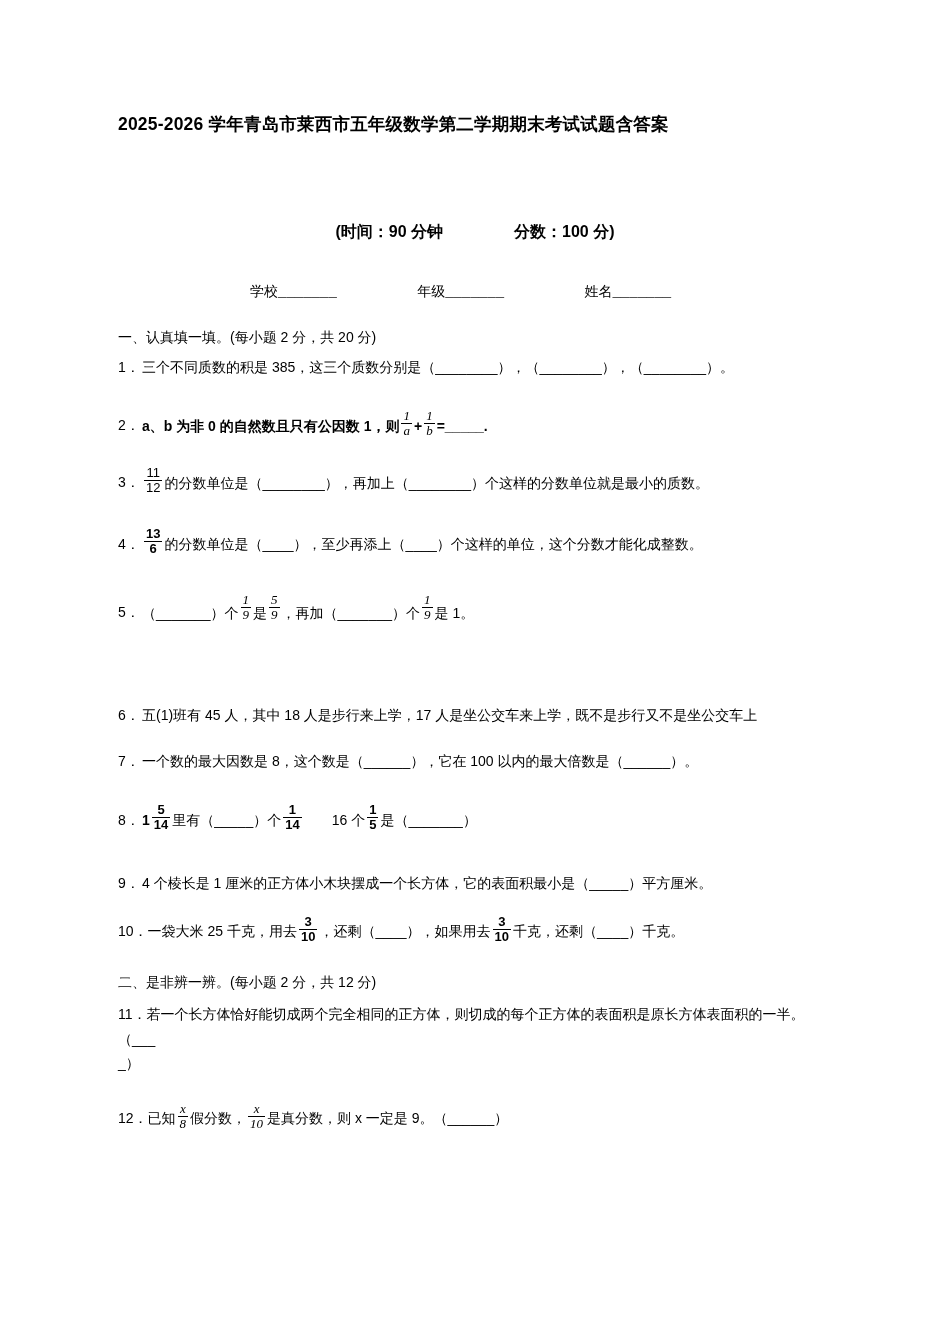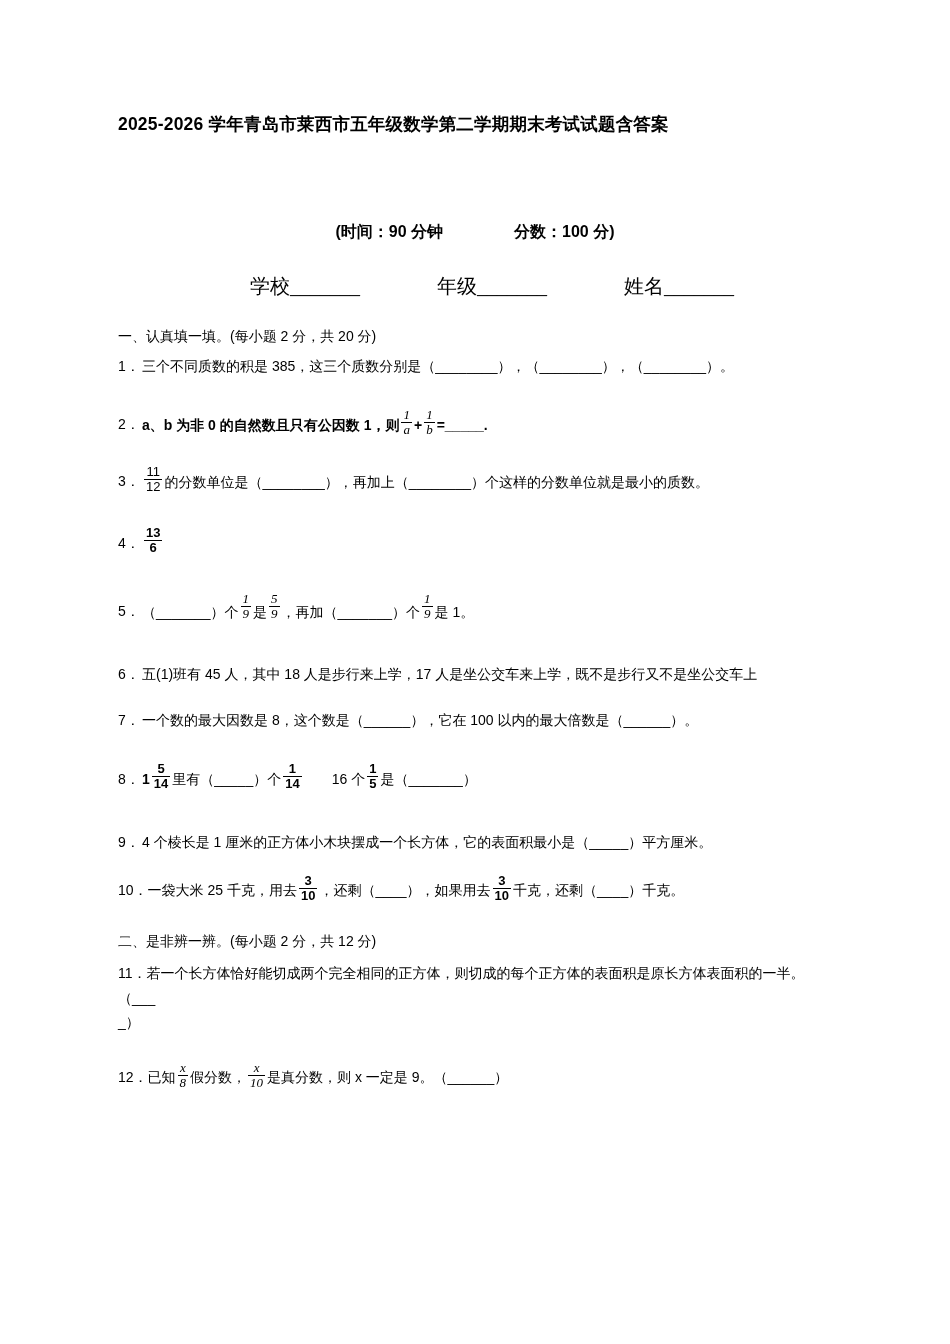--- a/index.html
+++ b/index.html
@@ -39,23 +39,23 @@
     text-align: center;
     font-size: 16px;
     font-weight: bold;
     font-family: "Liberation Sans", sans-serif;
   }
   .meta-line .gap {
     display: inline-block;
     width: 62px;
   }
   .fields-line {
-    margin-top: 30px;
-    font-size: 20px;
-    font-family: Liberation Serif, serif;
+    margin-top: 40px;
+    font-size: 14px;
+    font-family: Liberation Mono, monospace;
     padding-left: 132px;
   }
   .fields-line .fld {
     display: inline-block;
     margin-right: 72px;
     white-space: nowrap;
   }
   .section-head {
     margin-top: 28px;
     font-size: 14px;
@@ -105,21 +105,21 @@
     vertical-align: -0.35em;
   }
   .mixed {
     font-weight: bold;
   }
   .q1 { margin-top: 8px; }
   .q2 { margin-top: 32px; }
   .q3 { margin-top: 28px; }
   .q4 { margin-top: 32px; }
   .q5 { margin-top: 36px; }
-  .q6 { margin-top: 38px; }
+  .q6 { margin-top: 78px; }
   .q7 { margin-top: 22px; }
   .q8 { margin-top: 32px; }
   .q9 { margin-top: 36px; }
   .q10 { margin-top: 22px; }
   .sec2 { margin-top: 28px; }
   .q11 { margin-top: 10px; }
   .q12 { margin-top: 28px; }
   .q13 { margin-top: 32px; }
   .wrap2 { display:block; }
 </style>
@@ -152,21 +152,21 @@
 
     <div class="q q2">
       <span class="num">2．</span><span class="b">a、b 为非 0 的自然数且只有公因数 1，则</span><span class="frac it"><span class="n">1</span><span class="d">a</span></span><span class="b">+</span><span class="frac it"><span class="n">1</span><span class="d">b</span></span><span class="b">=_____.</span>
     </div>
 
     <div class="q q3">
       <span class="num">3．</span><span class="frac"><span class="n">11</span><span class="d">12</span></span><span>的分数单位是（________），再加上（________）个这样的分数单位就是最小的质数。</span>
     </div>
 
     <div class="q q4">
-      <span class="num">4．</span><span class="frac b"><span class="n">13</span><span class="d">6</span></span>
+      <span class="num">4．</span><span class="frac b"><span class="n">13</span><span class="d">6</span></span><span>的分数单位是（____），至少再添上（____）个这样的单位，这个分数才能化成整数。</span>
     </div>
 
     <div class="q q5">
       <span class="num">5．</span><span>（_______）个</span><span class="frac sm it"><span class="n">1</span><span class="d">9</span></span><span>是</span><span class="frac sm it"><span class="n">5</span><span class="d">9</span></span><span>，再加（_______）个</span><span class="frac sm it"><span class="n">1</span><span class="d">9</span></span><span>是 1。</span>
     </div>
 
     <div class="q q6">
       <span class="num">6．</span><span>五(1)班有 45 人，其中 18 人是步行来上学，17 人是坐公交车来上学，既不是步行又不是坐公交车上</span>
     </div>
 

